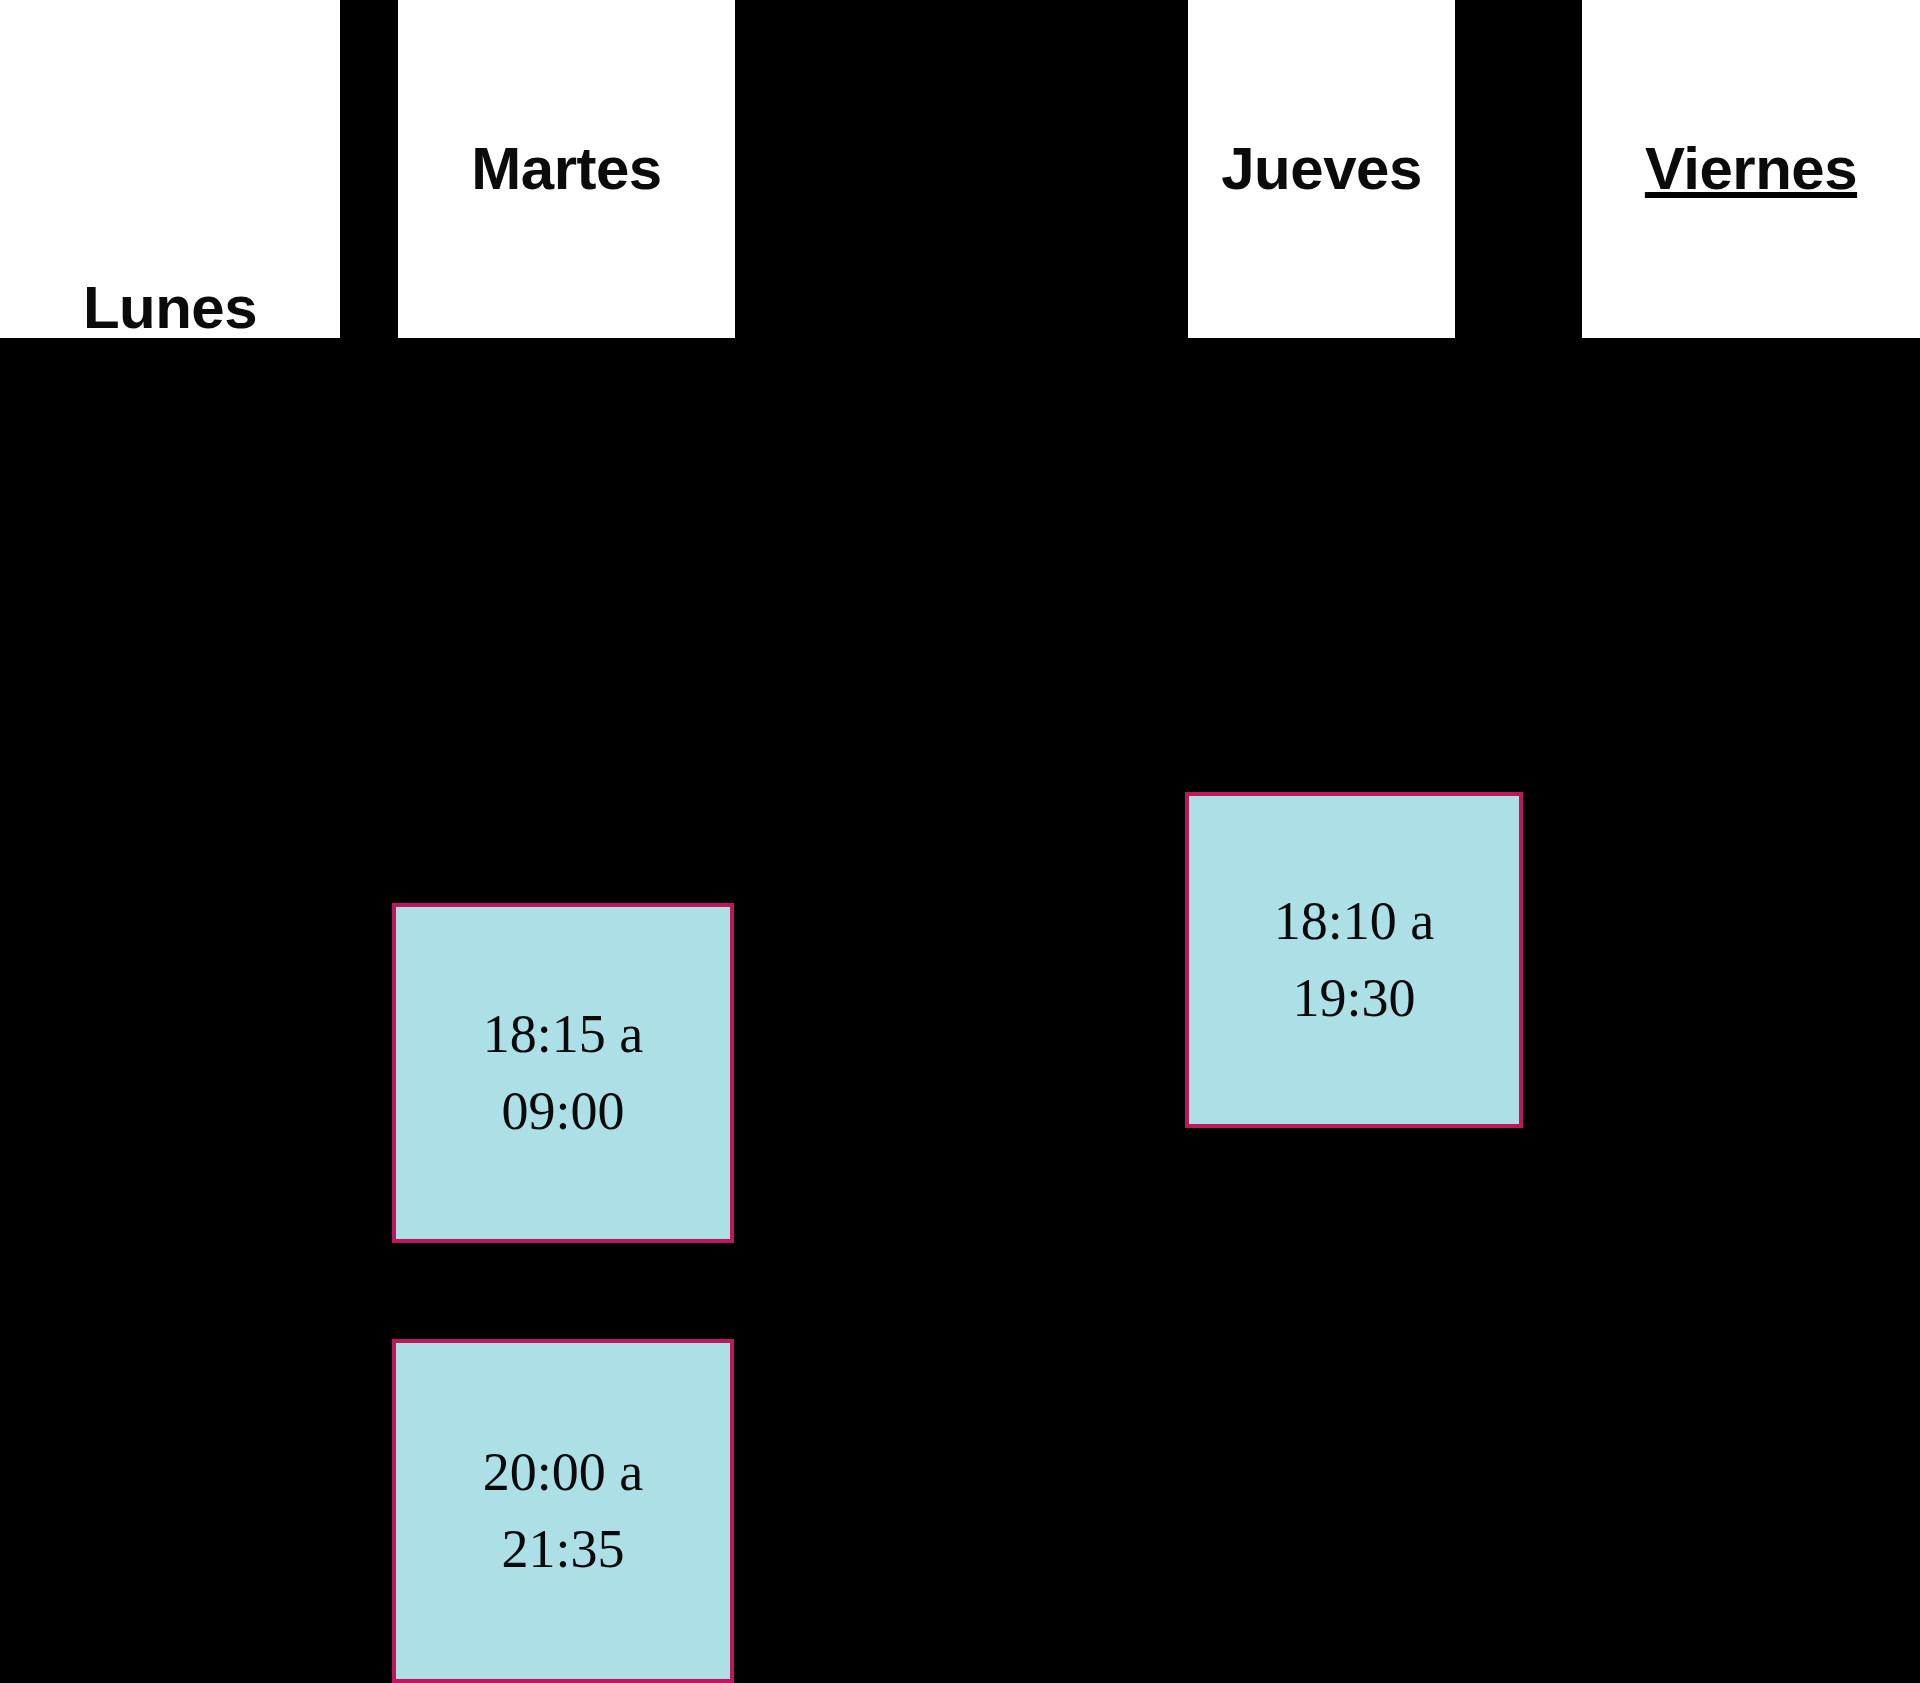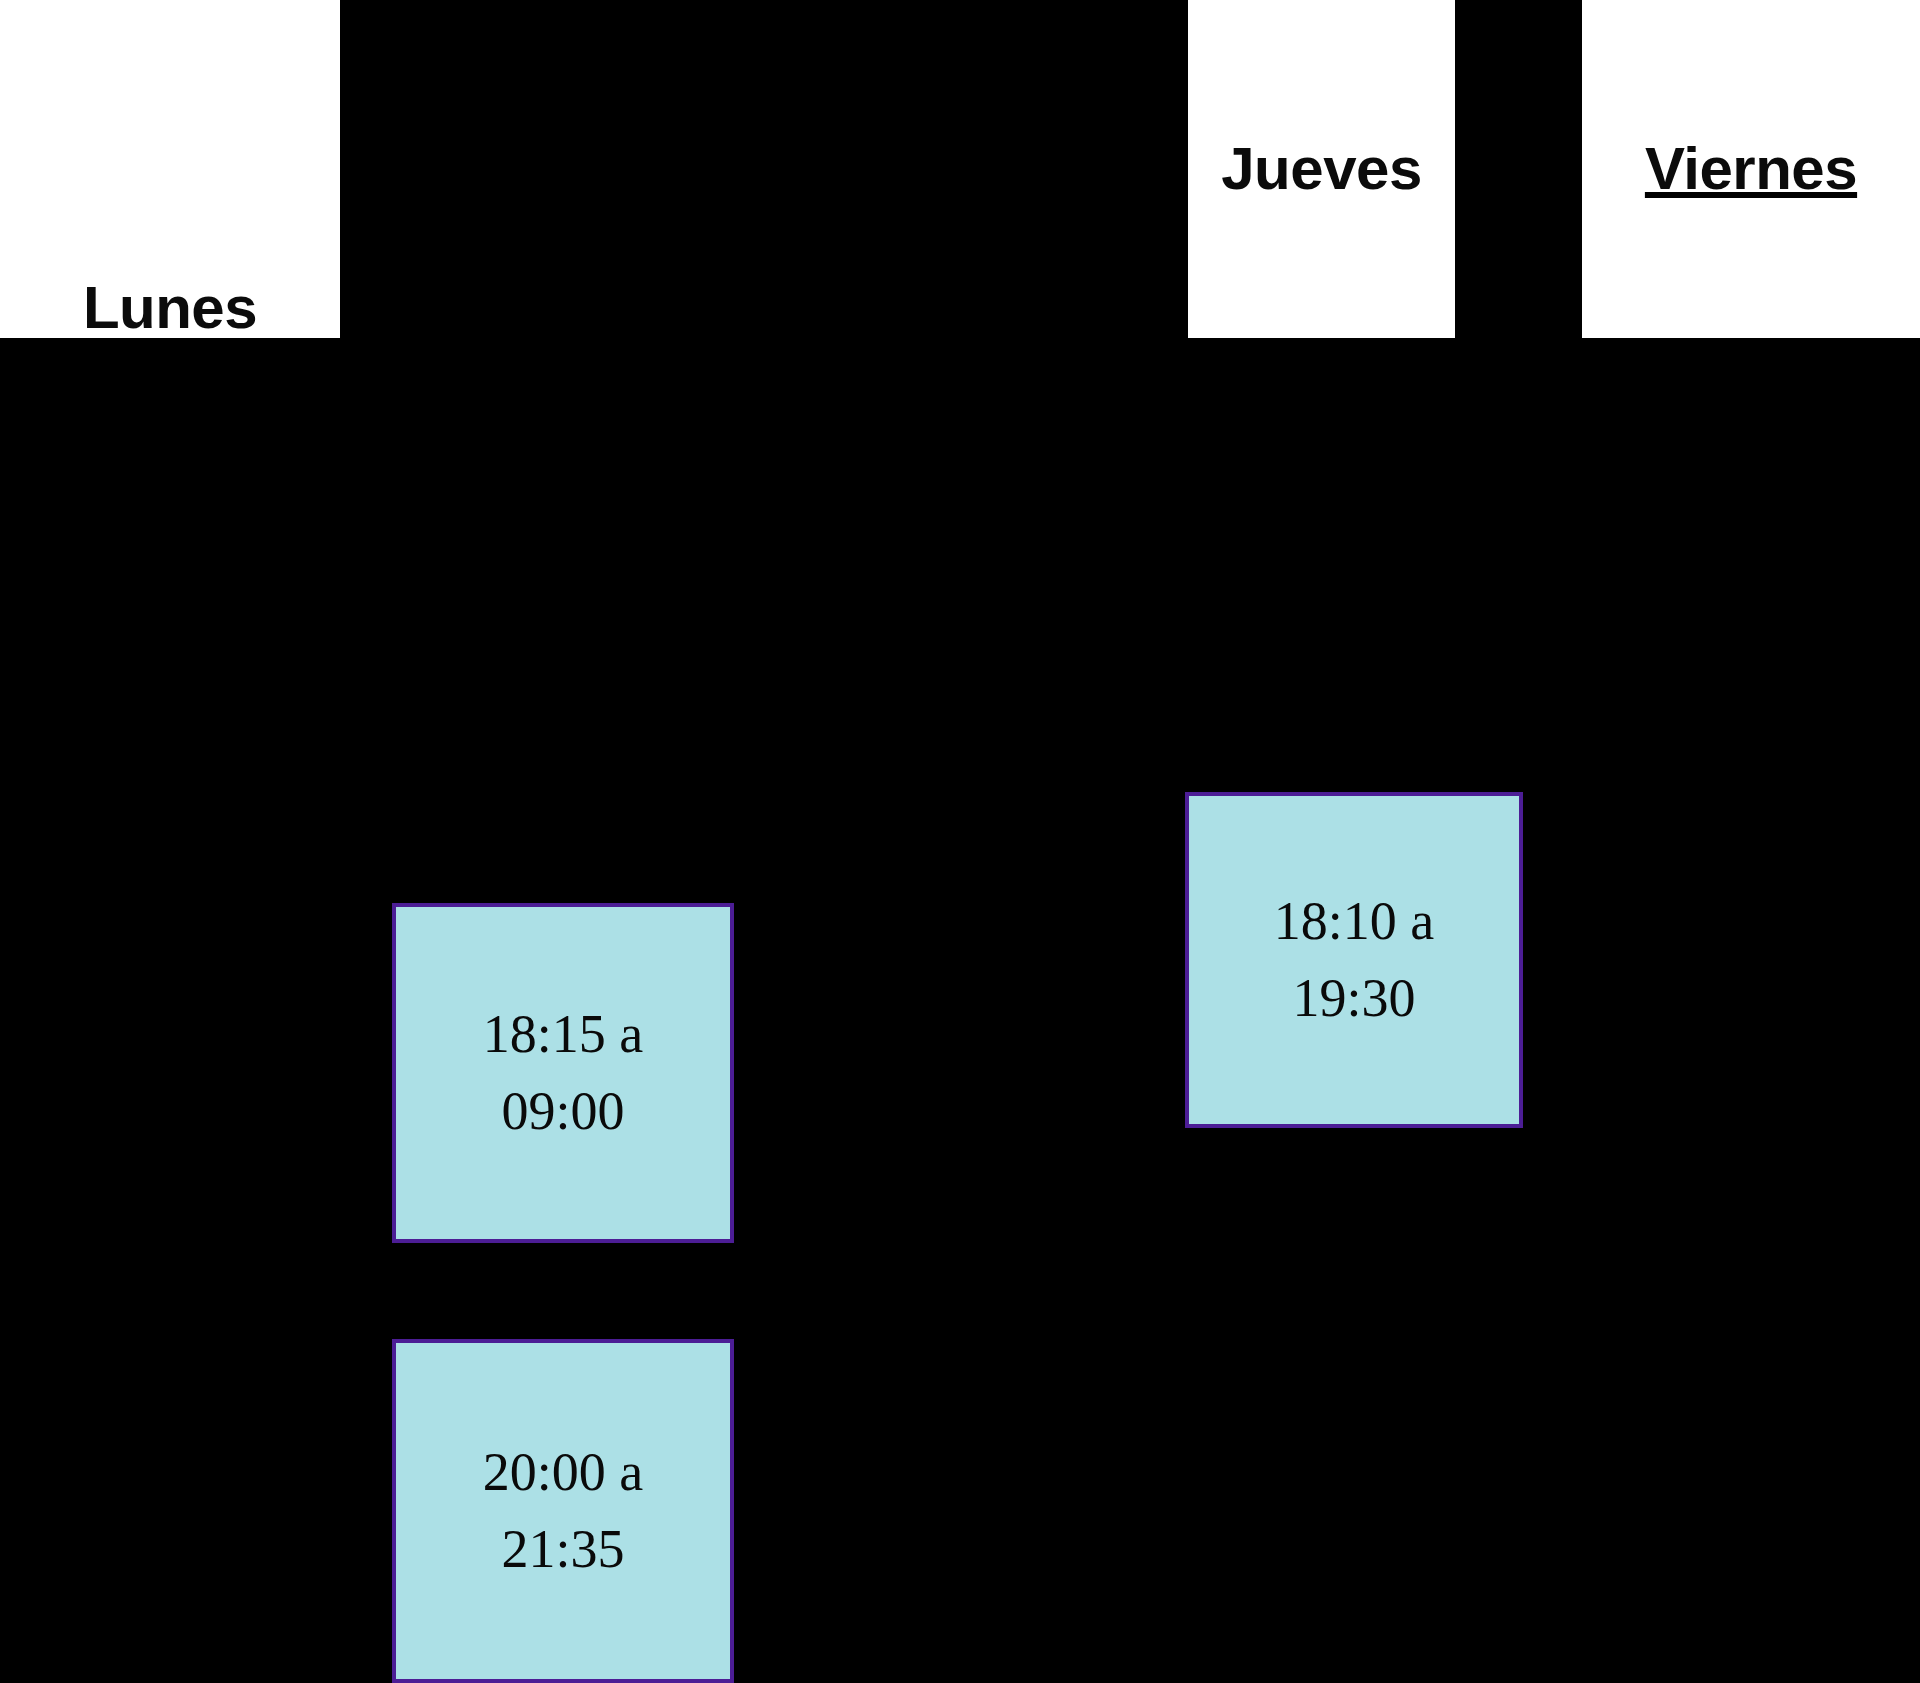--- a/index.html
+++ b/index.html
@@ -57,21 +57,21 @@
     position: absolute;
     left: 0;
     top: 338px;
     width: 1920px;
     height: 1345px;
   }
   .event-card {
     position: absolute;
     box-sizing: border-box;
     background: #ACE0E6;
-    border: 4px solid #4c1d95;
+    border: 4px solid #be185d;
     display: flex;
     flex-direction: column;
     align-items: center;
     justify-content: center;
     padding: 0 8px;
   }
   .event-line {
     font-family: "Liberation Serif", serif;
     font-weight: normal;
     font-size: 54px;
@@ -85,20 +85,23 @@
 <body>
 
 <div id="schedule-root">
 
   <div class="day-header-row">
 
     <div class="day-header day-col-0">
       <span class="day-header-label">Lunes</span>
     </div>
 
+    <div class="day-header day-col-1">
+      <span class="day-header-label">Martes</span>
+    </div>
 
 
     <div class="day-header day-col-3">
       <span class="day-header-label">Jueves</span>
     </div>
 
     <div class="day-header day-col-4">
       <span class="day-header-label">Viernes</span>
     </div>
 

